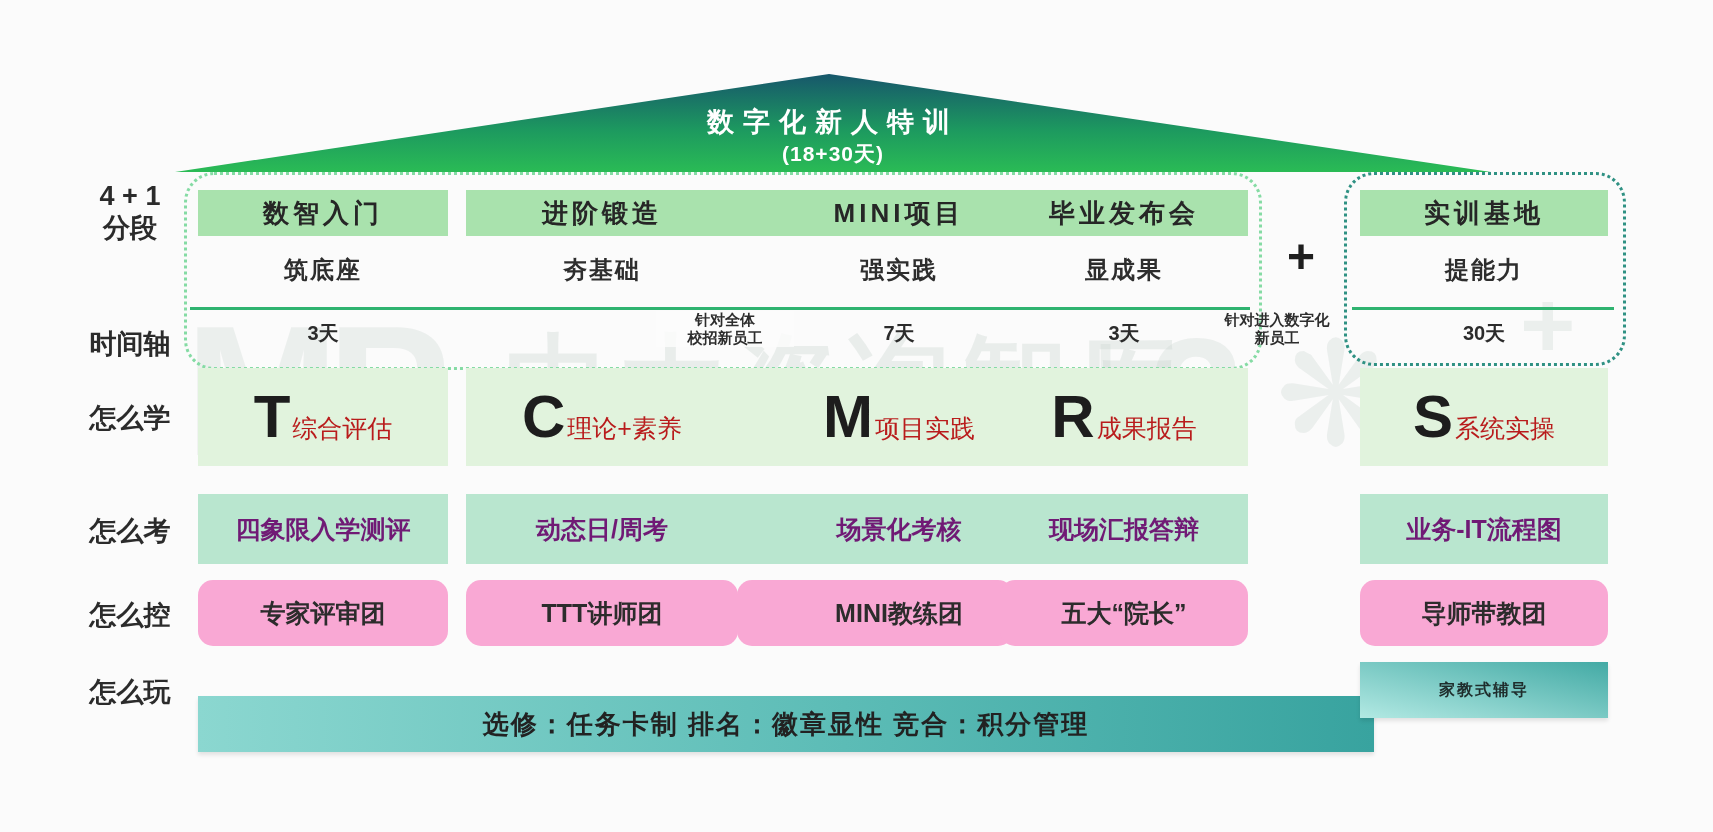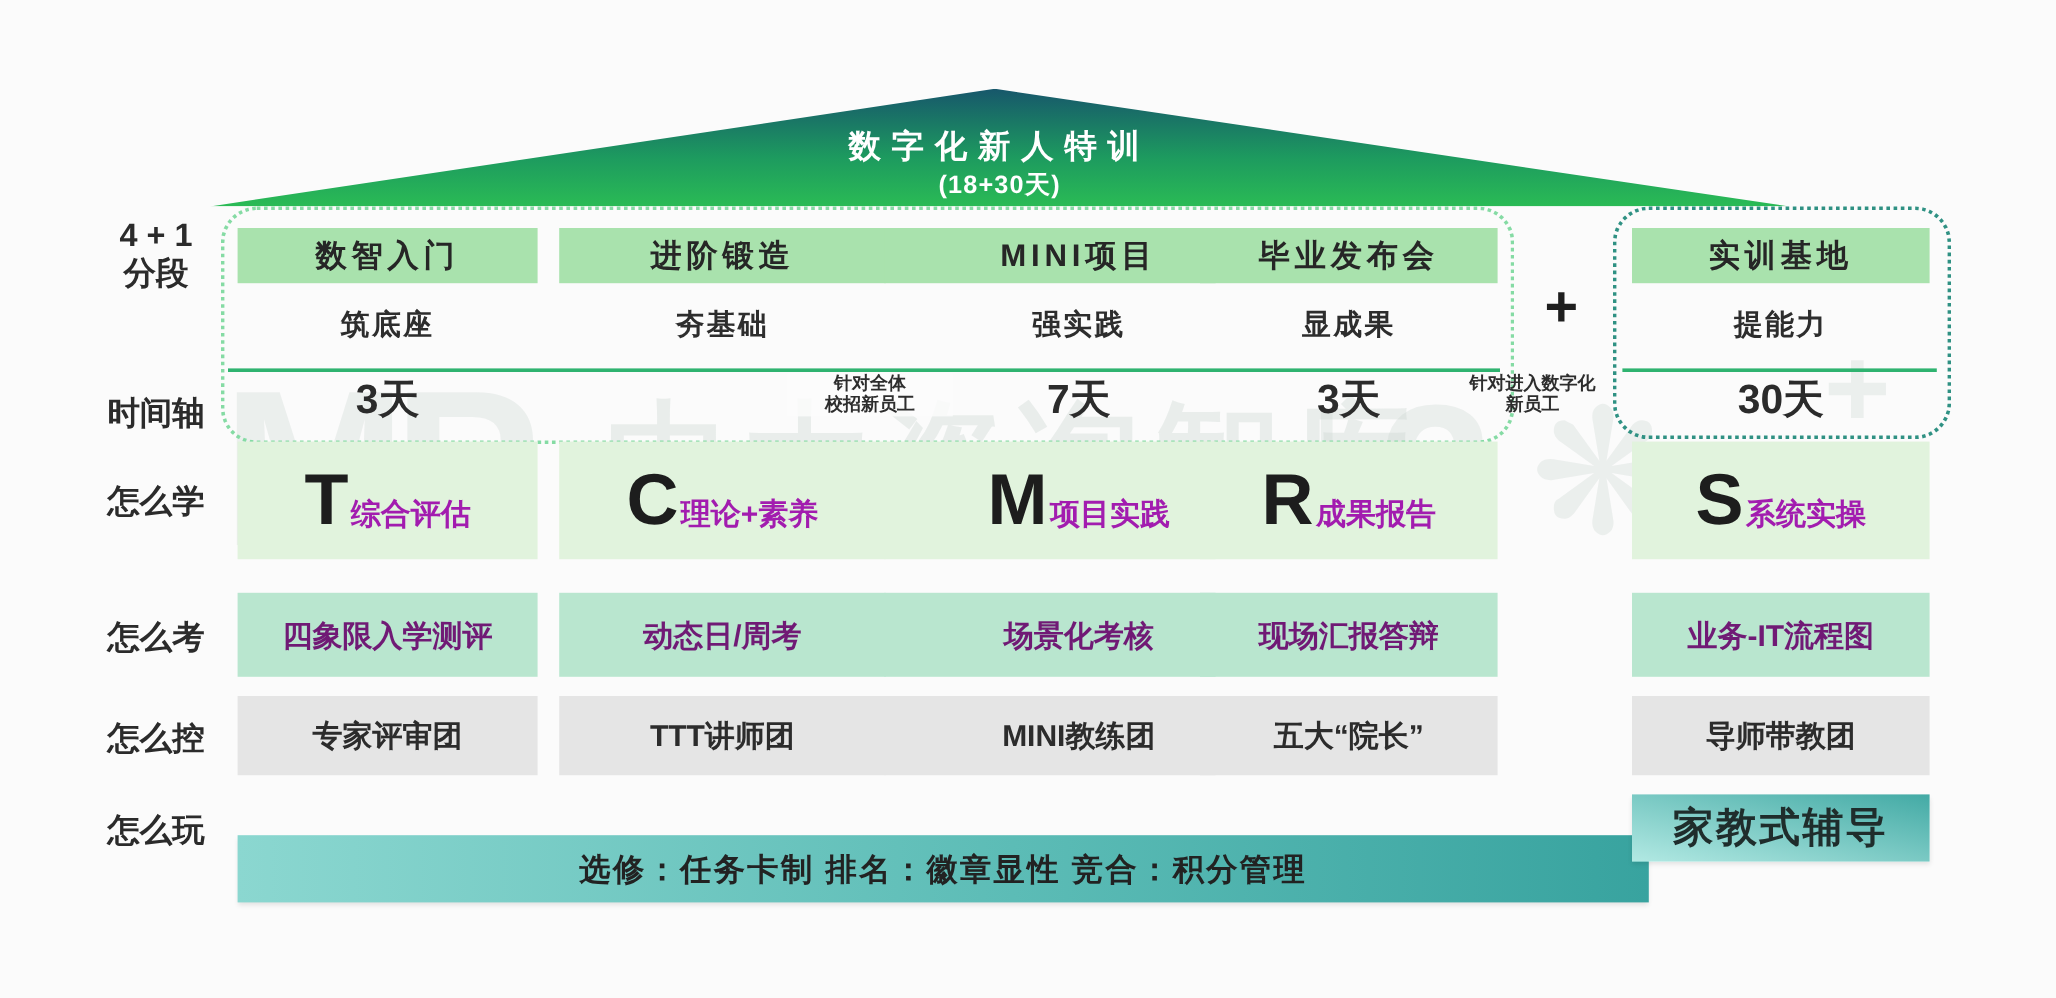--- a/index.html
+++ b/index.html
@@ -49,28 +49,28 @@
   .cell{position:absolute;z-index:3;display:flex;align-items:center;justify-content:center;text-align:center;}
   .c1{left:198px;width:250px;}
   .c2{left:466px;width:272px;}
   .c3{left:737px;width:228px;padding-left:48px;}
   .c4{left:1000px;width:248px;}
   .c5{left:1360px;width:248px;}
   
   .row-header{top:190px;height:46px;background:#a9e2ad;
     font-size:26px;font-weight:bold;color:#262626;letter-spacing:4px;}
   .row-phase{top:252px;height:36px;font-size:24px;font-weight:bold;color:#2d2d2d;letter-spacing:2px;}
-  .row-days{top:314px;height:38px;font-size:34px;font-weight:bold;color:#2b2b2b;}
+  .row-days{top:314px;height:38px;font-size:20px;font-weight:bold;color:#2b2b2b;}
   .row-learn{top:368px;height:98px;background:#e1f3dd;}
   .row-exam{top:494px;height:70px;background:#b9e6cf;font-size:25px;font-weight:bold;color:#701a75;}
-  .row-control{top:580px;height:66px;background:#e5e5e5;font-size:25px;font-weight:600;color:#2c2c2c;}
+  .row-control{top:580px;height:66px;background:#f9a8d4;font-size:25px;font-weight:600;color:#2c2c2c;border-radius:15px;}
   
   .learn-inner{display:flex;align-items:baseline;justify-content:center;}
   .learn-letter{font-size:60px;font-weight:bold;color:#1d1d1d;line-height:60px;}
-  .learn-text{font-size:25px;font-weight:bold;color:#a21caf;margin-left:2px;margin-top:18px;}
+  .learn-text{font-size:25px;font-weight:normal;color:#b91c1c;margin-left:2px;margin-top:18px;}
   
   .timeline{position:absolute;z-index:3;height:3px;background:#2fb370;}
   .tl-main{left:190px;top:307px;width:1060px;}
   .tl-extra{left:1352px;top:307px;width:262px;}
   
   .note{position:absolute;z-index:4;font-size:15px;font-weight:bold;color:#2d2d2d;
     text-align:center;line-height:18px;}
   .note1{left:656px;top:311px;width:138px;background:rgba(251,251,251,.85);}
   .note2{left:1200px;top:311px;width:154px;}
   .plus-sign{position:absolute;z-index:3;left:1271px;top:226px;width:60px;height:60px;
@@ -79,21 +79,21 @@
   
   .play-bar{position:absolute;z-index:3;left:198px;top:696px;width:1176px;height:56px;
     display:flex;align-items:center;justify-content:center;
     background:linear-gradient(90deg,#8bd7d0 0%,#5cbcb6 55%,#38a39f 100%);
     box-shadow:0 3px 4px rgba(0,0,0,.10);
     font-size:26px;font-weight:bold;color:#222222;letter-spacing:2px;}
   .play-extra{position:absolute;z-index:3;left:1360px;top:662px;width:248px;height:56px;
     display:flex;align-items:center;justify-content:center;
     background:linear-gradient(to top right,#b2e9e3 0%,#43aaa5 100%);
     box-shadow:0 3px 4px rgba(0,0,0,.10);
-    font-size:34px;font-weight:bold;color:#1f2d2c;letter-spacing:2px;}
+    font-size:16px;font-weight:bold;color:#1f2d2c;letter-spacing:2px;}
 </style>
 </head>
 <body>
 
 <div class="canvas">
 
   <div class="wm wm-mp">MP</div>
   <div class="wm wm-cn">中大咨询智库</div>
   <div class="wm wm-en">Social Think Tank</div>
   <div class="wm wm-div">|</div>

